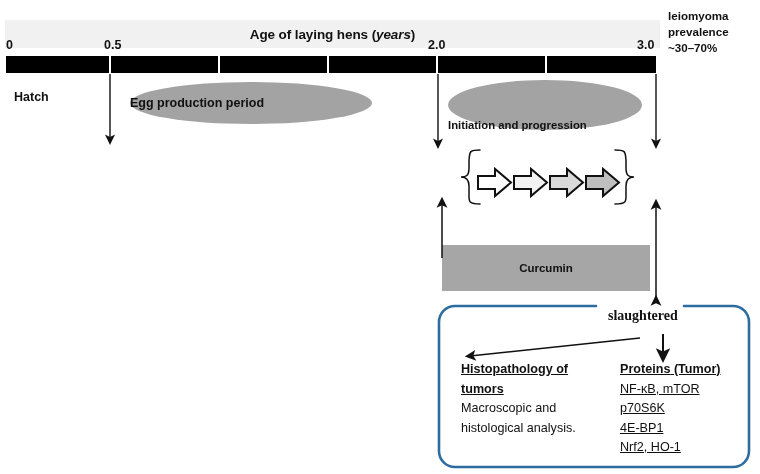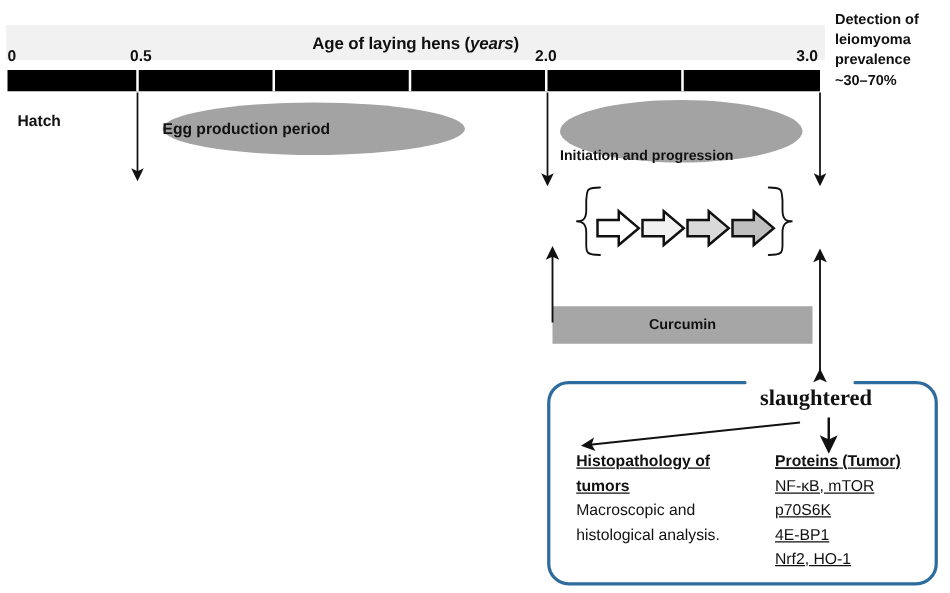--- a/index.html
+++ b/index.html
@@ -43,30 +43,30 @@
   #egg-ellipse{left:130px;top:82px;width:242px;height:42px;}
   #egg-ellipse span{font-size:12.5px;font-weight:bold;}
   #leio-ellipse{left:448px;top:80px;width:194px;height:50px;}
   #leio-ellipse span{font-size:11.3px;font-weight:bold;line-height:14.5px;margin-top:41px;}
 
   
   #hatch-label{left:14px;top:90px;font-size:12.5px;font-weight:bold;}
 
   
   #curcumin-bar{
-    left:442px;top:245px;width:208px;height:30px;background:#a6a6a6;
+    left:442px;top:245px;width:208px;height:46px;background:#a6a6a6;
     display:flex;align-items:center;justify-content:center;
   }
   #curcumin-bar span{font-size:11.5px;font-weight:bold;color:#111;}
 
   
   #overlay{left:0;top:0;width:760px;height:474px;pointer-events:none;}
   #slaughtered-label{
     left:604px;top:308px;
-    font-family:"Liberation Serif",serif;font-weight:bold;font-size:18px;
+    font-family:"Liberation Serif",serif;font-weight:bold;font-size:14px;
     background:#ffffff;padding:0 4px;
   }
   #histo-col{left:461px;top:360px;width:152px;font-size:12.6px;line-height:19.5px;}
   #prot-col{left:620px;top:360px;width:132px;font-size:12.6px;line-height:19.5px;text-decoration:underline;}
   .hd{font-weight:bold;text-decoration:underline;}
   .hd-plain{font-weight:bold;}
 </style>
 </head>
 <body>
 
@@ -81,21 +81,20 @@
 
 <div class="abs" id="timeline-bar">
   <div class="seg-sep" style="left:103px"></div>
   <div class="seg-sep" style="left:212px"></div>
   <div class="seg-sep" style="left:321px"></div>
   <div class="seg-sep" style="left:430px"></div>
   <div class="seg-sep" style="left:539px"></div>
 </div>
 
 <div class="abs" id="detection-note">
-  <div>Detection of</div>
   <div>leiomyoma</div>
   <div>prevalence</div>
   <div>~30–70%</div>
 </div>
 
 <div class="abs" id="hatch-label">Hatch</div>
 
 <div class="abs ellipse" id="egg-ellipse">
   <span>Egg production period</span>
 </div>

